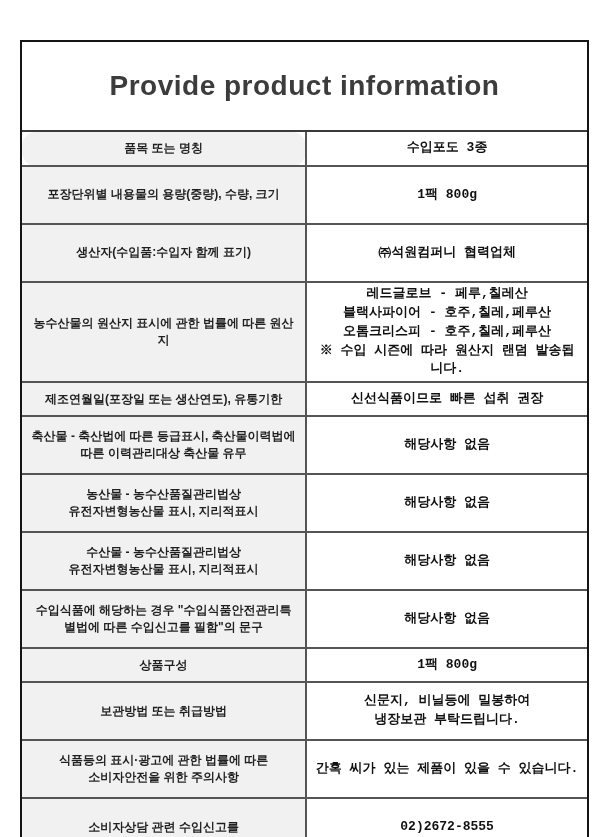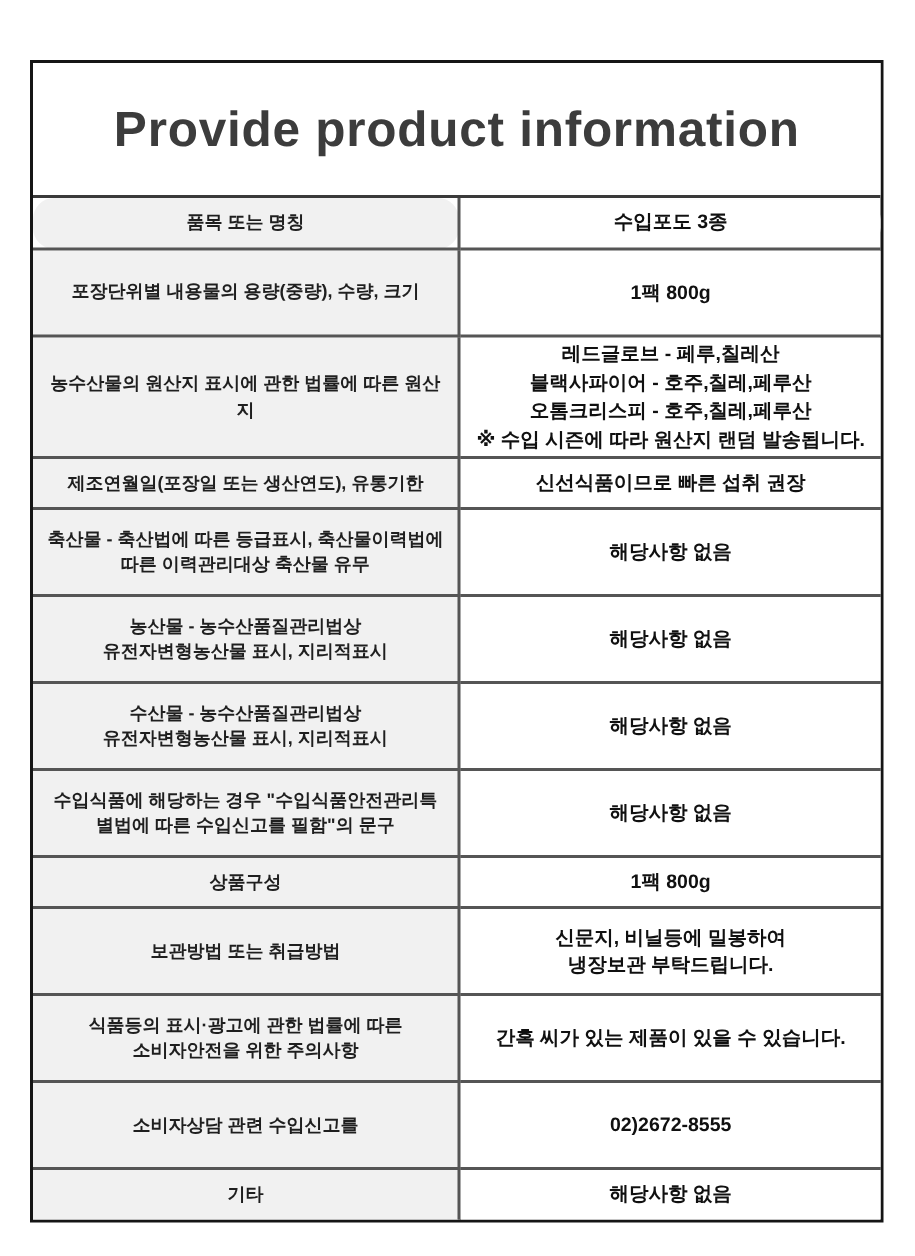--- a/index.html
+++ b/index.html
@@ -26,21 +26,21 @@
   .title-block {
     height: 88px;
     display: flex;
     align-items: center;
     justify-content: center;
     background: #ffffff;
     border-bottom: 2px solid #3a3a3a;
   }
   .title-block h1 {
     margin: 0;
-    font-size: 33px;
+    font-size: 28px;
     font-weight: bold;
     color: #3c3c3c;
     letter-spacing: 0.5px;
     white-space: nowrap;
   }
   table.info {
     width: 100%;
     border-collapse: collapse;
     table-layout: fixed;
   }
@@ -49,21 +49,21 @@
     text-align: center;
     vertical-align: middle;
     font-weight: bold;
     white-space: pre-line;
     line-height: 1.45;
     padding: 2px 8px;
     box-sizing: border-box;
     overflow: hidden;
   }
   table.info td:first-child { border-left: none; }
-  table.info td:last-child  { border-right: none; }
+  table.info td:last-child  { border-right: none; font-family: Liberation Mono, monospace; }
   table.info tr:first-child td { border-top: none; border-radius: 14px; }
   table.info tr:last-child td  { border-bottom: none; }
   td.label {
     width: 50.3%;
     background: #f1f1f1;
     font-size: 12px;
     color: #1f1f1f;
     padding: 2px 10px;
   }
   td.value {
@@ -86,20 +86,24 @@
     </div>
     <table class="info">
       <tbody>
         <tr class="h-s">
           <td class="label">품목 또는 명칭</td>
           <td class="value">수입포도 3종</td>
         </tr>
         <tr class="h-m">
           <td class="label">포장단위별 내용물의 용량(중량), 수량, 크기</td>
           <td class="value">1팩 800g</td>
+        </tr>
+        <tr class="h-m">
+          <td class="label">생산자(수입품:수입자 함께 표기)</td>
+          <td class="value">㈜석원컴퍼니 협력업체</td>
         </tr>
         <tr class="h-l">
           <td class="label">농수산물의 원산지 표시에 관한 법률에 따른 원산지</td>
           <td class="value">레드글로브 - 페루,칠레산
 블랙사파이어 - 호주,칠레,페루산
 오톰크리스피 - 호주,칠레,페루산
 ※ 수입 시즌에 따라 원산지 랜덤 발송됩니다.</td>
         </tr>
         <tr class="h-s">
           <td class="label">제조연월일(포장일 또는 생산연도), 유통기한</td>

